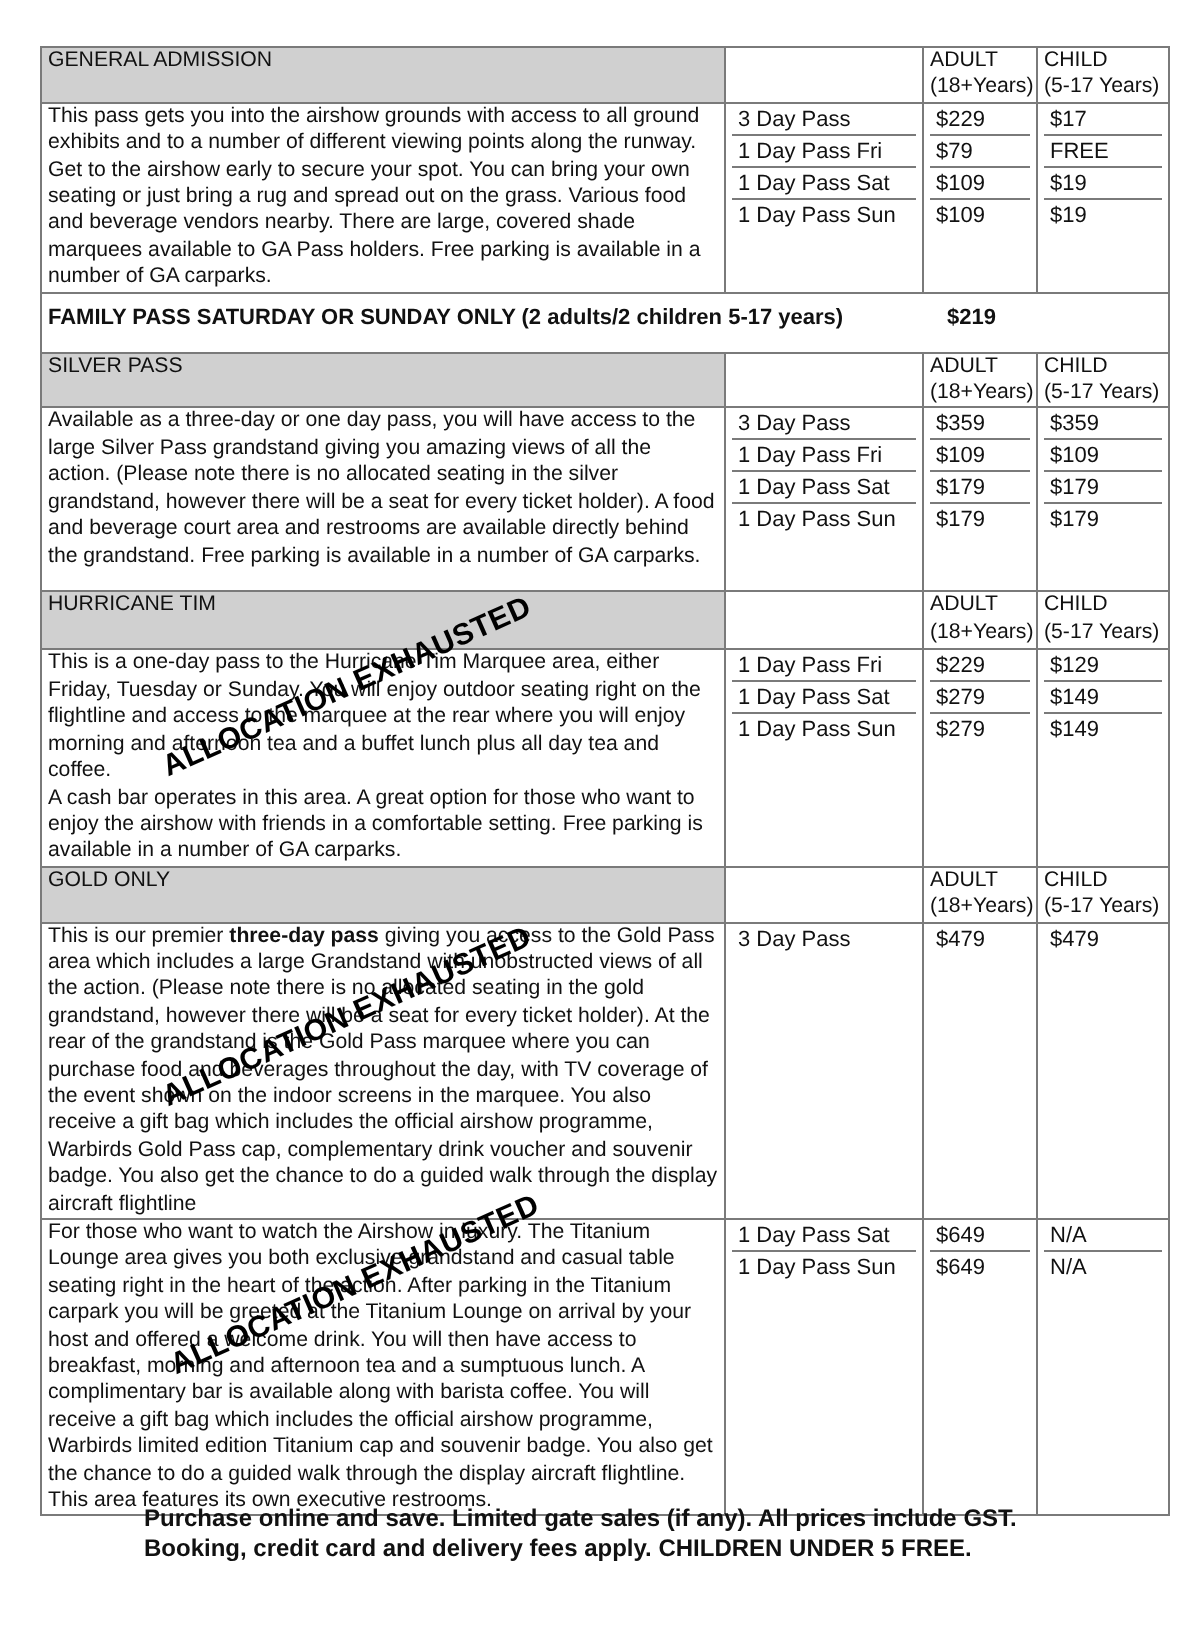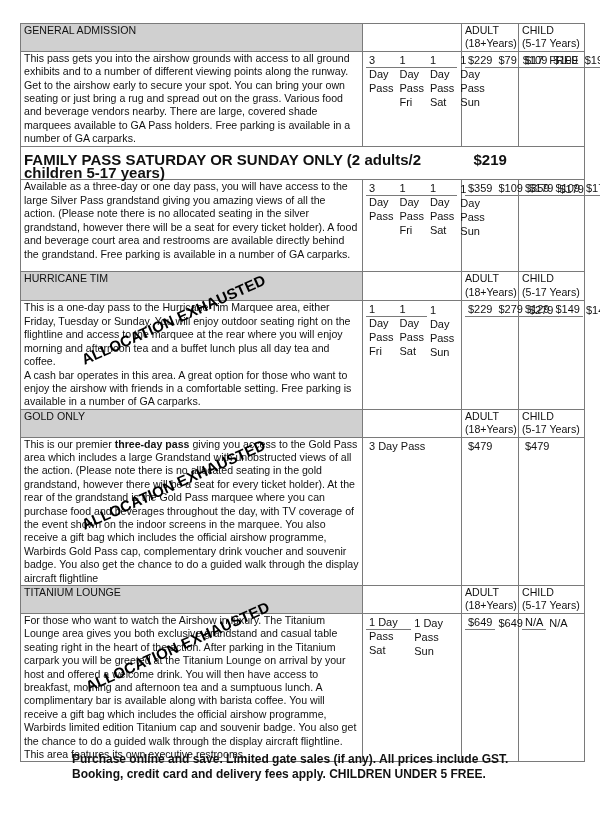--- a/index.html
+++ b/index.html
@@ -8,22 +8,22 @@
   .page { position: absolute; left: 20px; top: 23px; width: 564px; }
   table.tix { border-collapse: collapse; width: 564px; table-layout: fixed; border-radius: 28px; }
   table.tix td { border: 1px solid #7a7a7a; vertical-align: top; padding: 0 3px; font-size: 10.6px; line-height: 13.4px; }
   col.c1 { width: 342px; } col.c2 { width: 99px; } col.c3 { width: 57px; } col.c4 { width: 66px; }
   td.hdr { background: #d0d0d0; font-size: 10.8px; padding-top: 3px; }
   td.colhead { font-size: 10px; line-height: 12.6px; padding-top: 1px; }
   td.desc { font-size: 10.1px; line-height: 13.6px; position: relative; }
   td.tiny { padding: 0; }
   .pt { font-size: 11px; line-height: 14px; padding: 1px 3px 0 3px; border-bottom: 1px solid #7a7a7a; height: 14px; }
   .pt.last { border-bottom: none; }
-  .stack { display: flex; flex-direction: row; align-items: center; }
-  tr.family td { font-weight: bold; font-size: 15px; padding-top: 6px; height: 23px; }
+  .stack { display: flex; flex-direction: column; }
+  tr.family td { font-weight: bold; font-size: 11px; padding-top: 6px; height: 23px; }
   .stamp { position: absolute; font-weight: bold; font-size: 15px; letter-spacing: 0.3px;
            color: #000; transform: rotate(-24deg); transform-origin: left bottom; white-space: nowrap; pointer-events: none;
            font-family: "Liberation Sans", sans-serif; }
   .footer { position: absolute; left: 72px; top: 752px; font-weight: bold; font-size: 12px; line-height: 14.5px; }
   b.inline { font-weight: bold; }
 </style>
 </head>
 <body>
 
 <div class="page">
@@ -68,20 +68,26 @@
       <div class="pt last">$19</div>
     </div>
           </td>
   </tr>
 
   <tr class="family">
     <td colspan="2" style="border-right:none">FAMILY PASS SATURDAY OR SUNDAY ONLY (2 adults/2 children 5-17 years)</td>
     <td colspan="2" style="border-left:none; padding-left:12px">$219</td>
   </tr>
 
+  <tr style="height:26px">
+    <td class="hdr">SILVER PASS</td>
+    <td></td>
+    <td class="colhead"><span>ADULT</span><br><span>(18+Years)</span></td>
+    <td class="colhead"><span>CHILD</span><br><span>(5-17 Years)</span></td>
+  </tr>
   <tr style="height:92px">
     <td class="desc">Available as a three-day or one day pass, you will have access to the large Silver Pass grandstand giving you amazing views of all the action.  (Please note there is no allocated seating in the silver grandstand, however there will be a seat for every ticket holder). A food and beverage court area and restrooms are available directly behind the grandstand.  Free parking is available in a number of GA carparks.</td>
     <td class="tiny">
             <div class="stack">
       <div class="pt">3 Day Pass</div>
       <div class="pt">1 Day Pass Fri</div>
       <div class="pt">1 Day Pass Sat</div>
       <div class="pt last">1 Day Pass Sun</div>
     </div>
           </td>
@@ -159,26 +165,20 @@
       <div class="pt last">$479</div>
     </div>
           </td>
     <td class="tiny">
             <div class="stack">
       <div class="pt last">$479</div>
     </div>
           </td>
   </tr>
 
-  <tr style="height:28px">
-    <td class="hdr">TITANIUM LOUNGE</td>
-    <td></td>
-    <td class="colhead"><span>ADULT</span><br><span>(18+Years)</span></td>
-    <td class="colhead"><span>CHILD</span><br><span>(5-17 Years)</span></td>
-  </tr>
   <tr style="height:132px">
     <td class="desc">
       <span>For those who want to watch the Airshow in luxury.  The Titanium Lounge area gives you both exclusive grandstand and casual table seating right in the heart of the action.  After parking in the Titanium carpark you will be greeted at the Titanium Lounge on arrival by your host and offered a welcome drink. You will then have access to breakfast, morning and afternoon tea and a sumptuous lunch.  A complimentary bar is available along with barista coffee.  You will receive a gift bag which includes the official airshow programme, Warbirds limited edition Titanium cap and souvenir badge. You also get the chance to do a guided walk through the display aircraft flightline. This area features its own executive restrooms.</span>
       <span class="stamp" style="left:68px; top:66px;">ALLOCATION EXHAUSTED</span>
     </td>
     <td class="tiny">
             <div class="stack">
       <div class="pt">1 Day Pass Sat</div>
       <div class="pt last">1 Day Pass Sun</div>
     </div>

